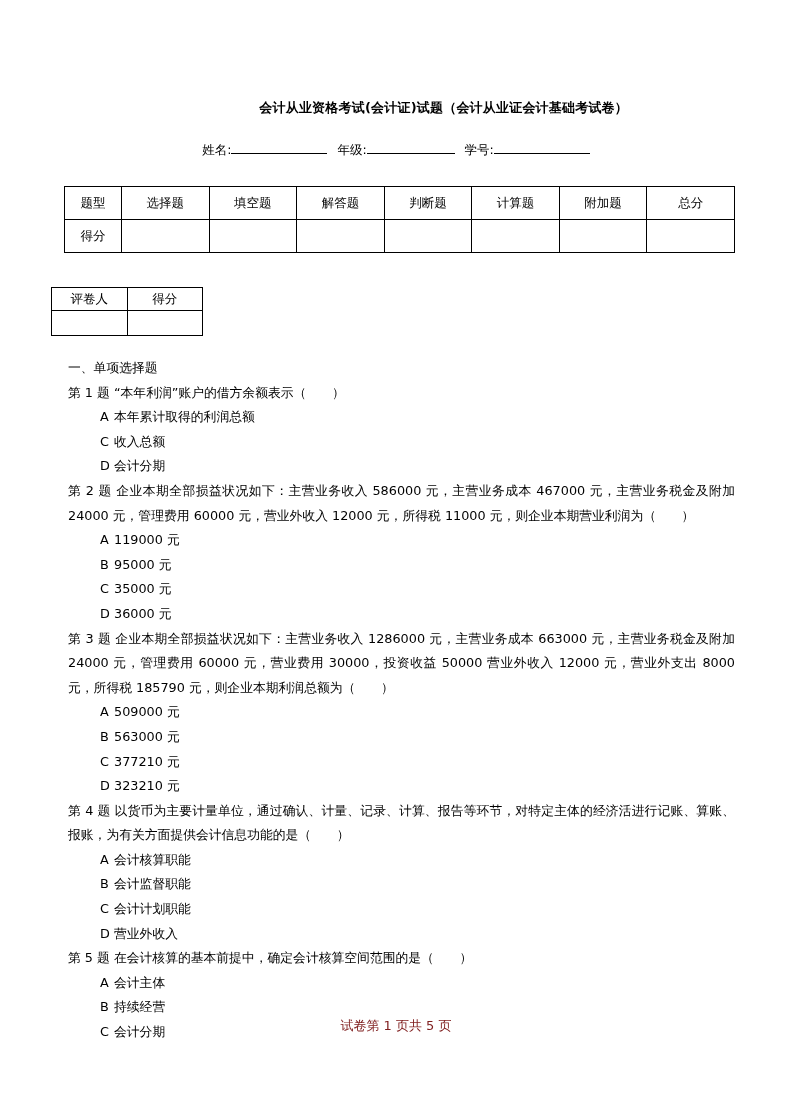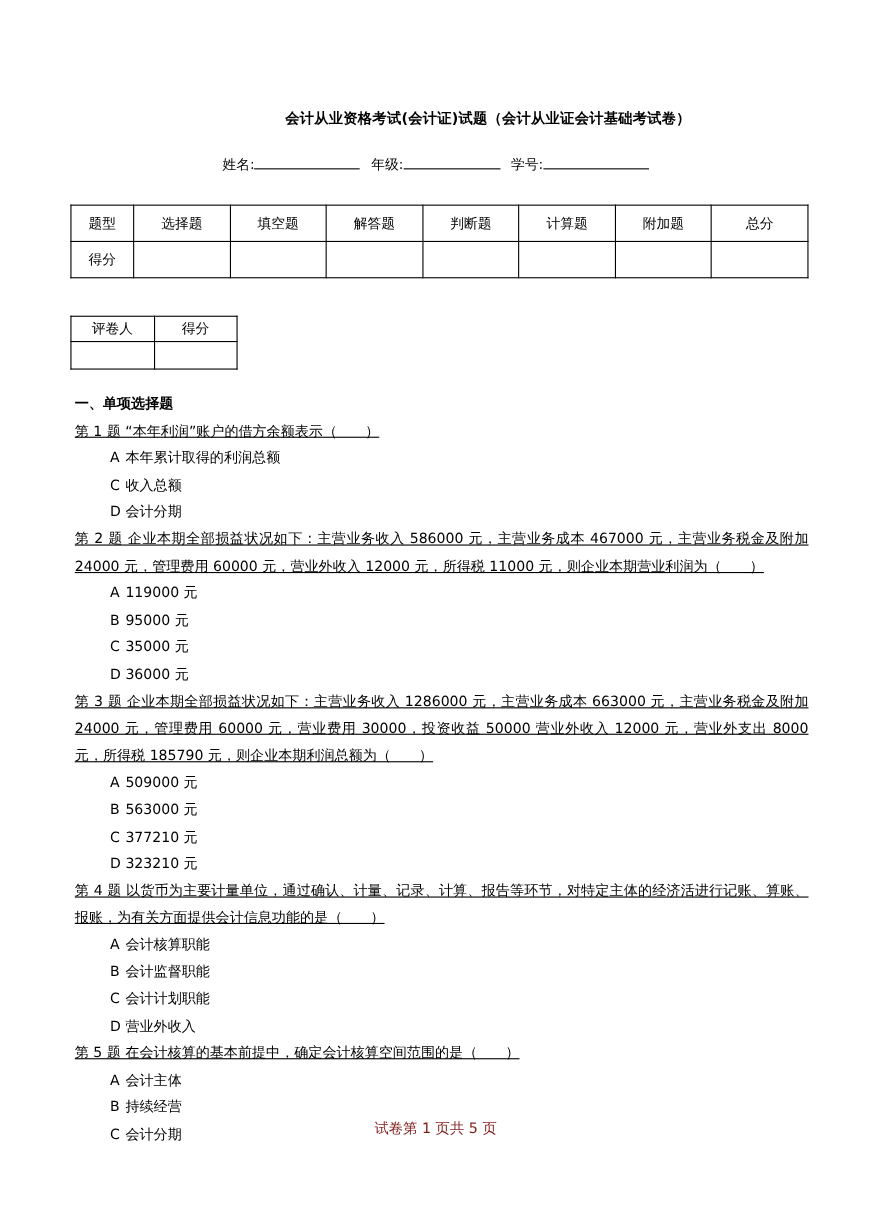--- a/index.html
+++ b/index.html
@@ -78,21 +78,21 @@
     text-align: center;
     vertical-align: middle;
     padding: 0;
     font-family: Liberation Mono, monospace;
   }
   .score-table .col-head { width: 56px; }
 
   
   .grader-table {
     position: absolute;
-    left: 64px;
+    left: 51px;
     top: 287px;
     width: 152px;
     border-collapse: collapse;
     table-layout: fixed;
     font-size: 12.5px;
   }
   .grader-table td {
     border: 1px solid #000;
     height: 22px;
     text-align: center;
@@ -105,26 +105,24 @@
   .content {
     position: absolute;
     left: 68px;
     top: 356px;
     width: 667px;
     font-size: 12.8px;
     line-height: 24.6px;
   }
   .section-heading {
     white-space: nowrap;
-    font-weight: bold;
   }
   .question {
     text-align: justify;
     text-justify: inter-ideograph;
-    text-decoration: underline;
   }
   .option {
     padding-left: 32px;
     white-space: nowrap;
   }
   .opt-letter {
     display: inline-block;
     min-width: 14px;
   }
 

